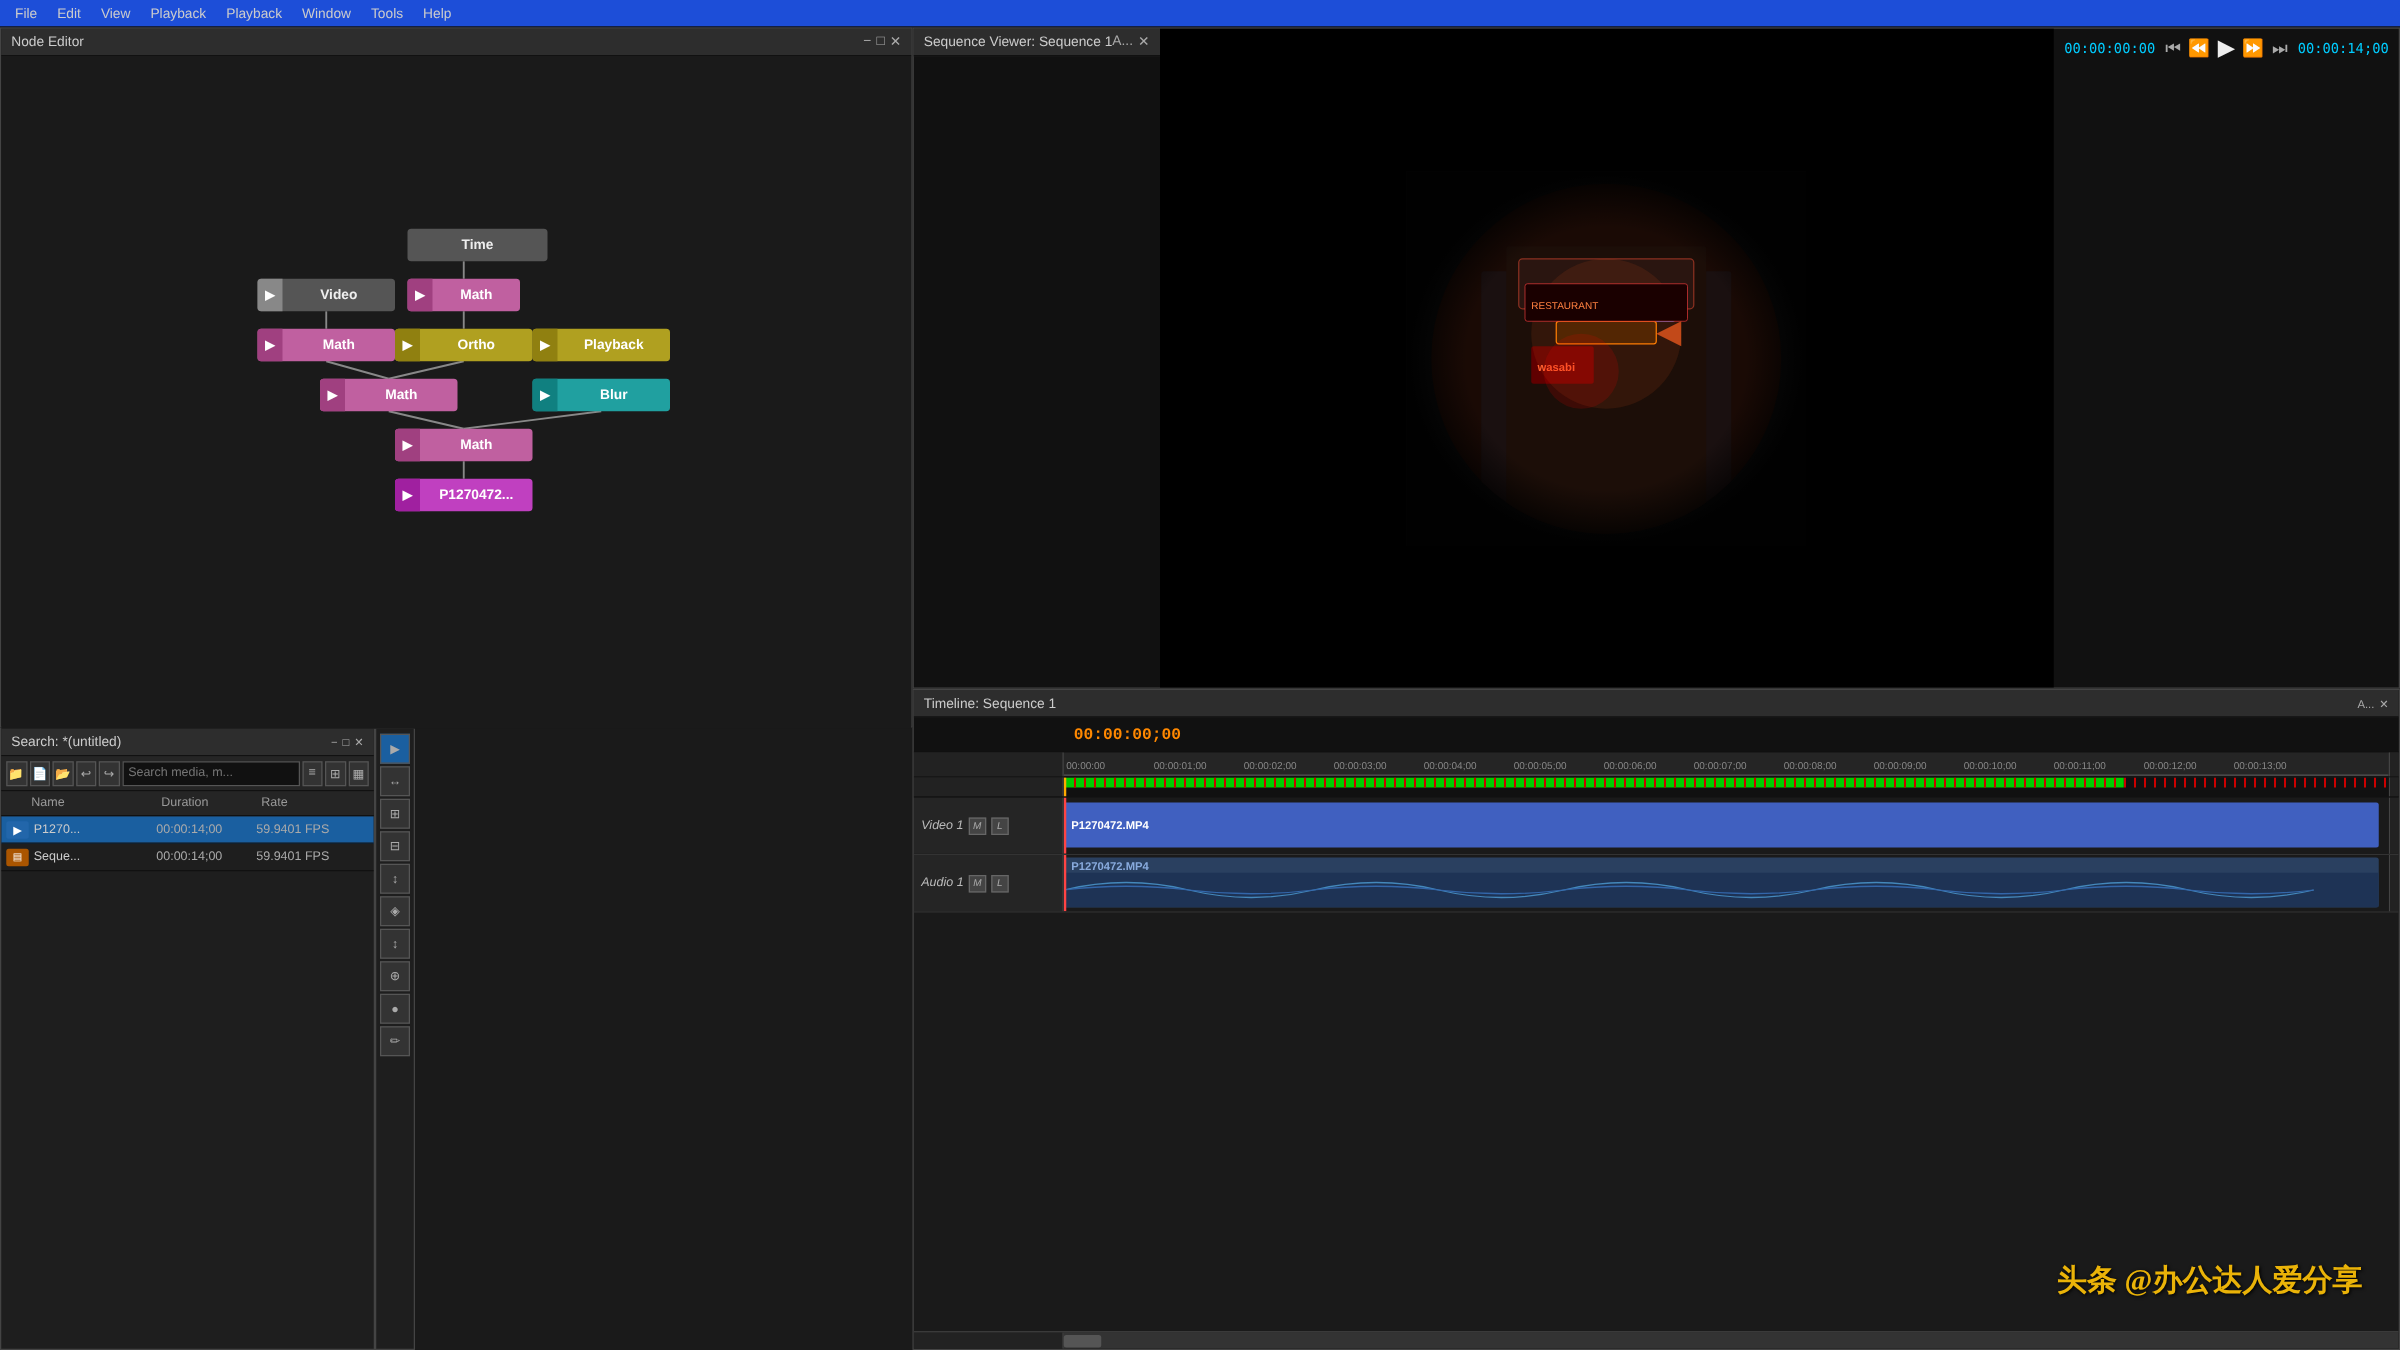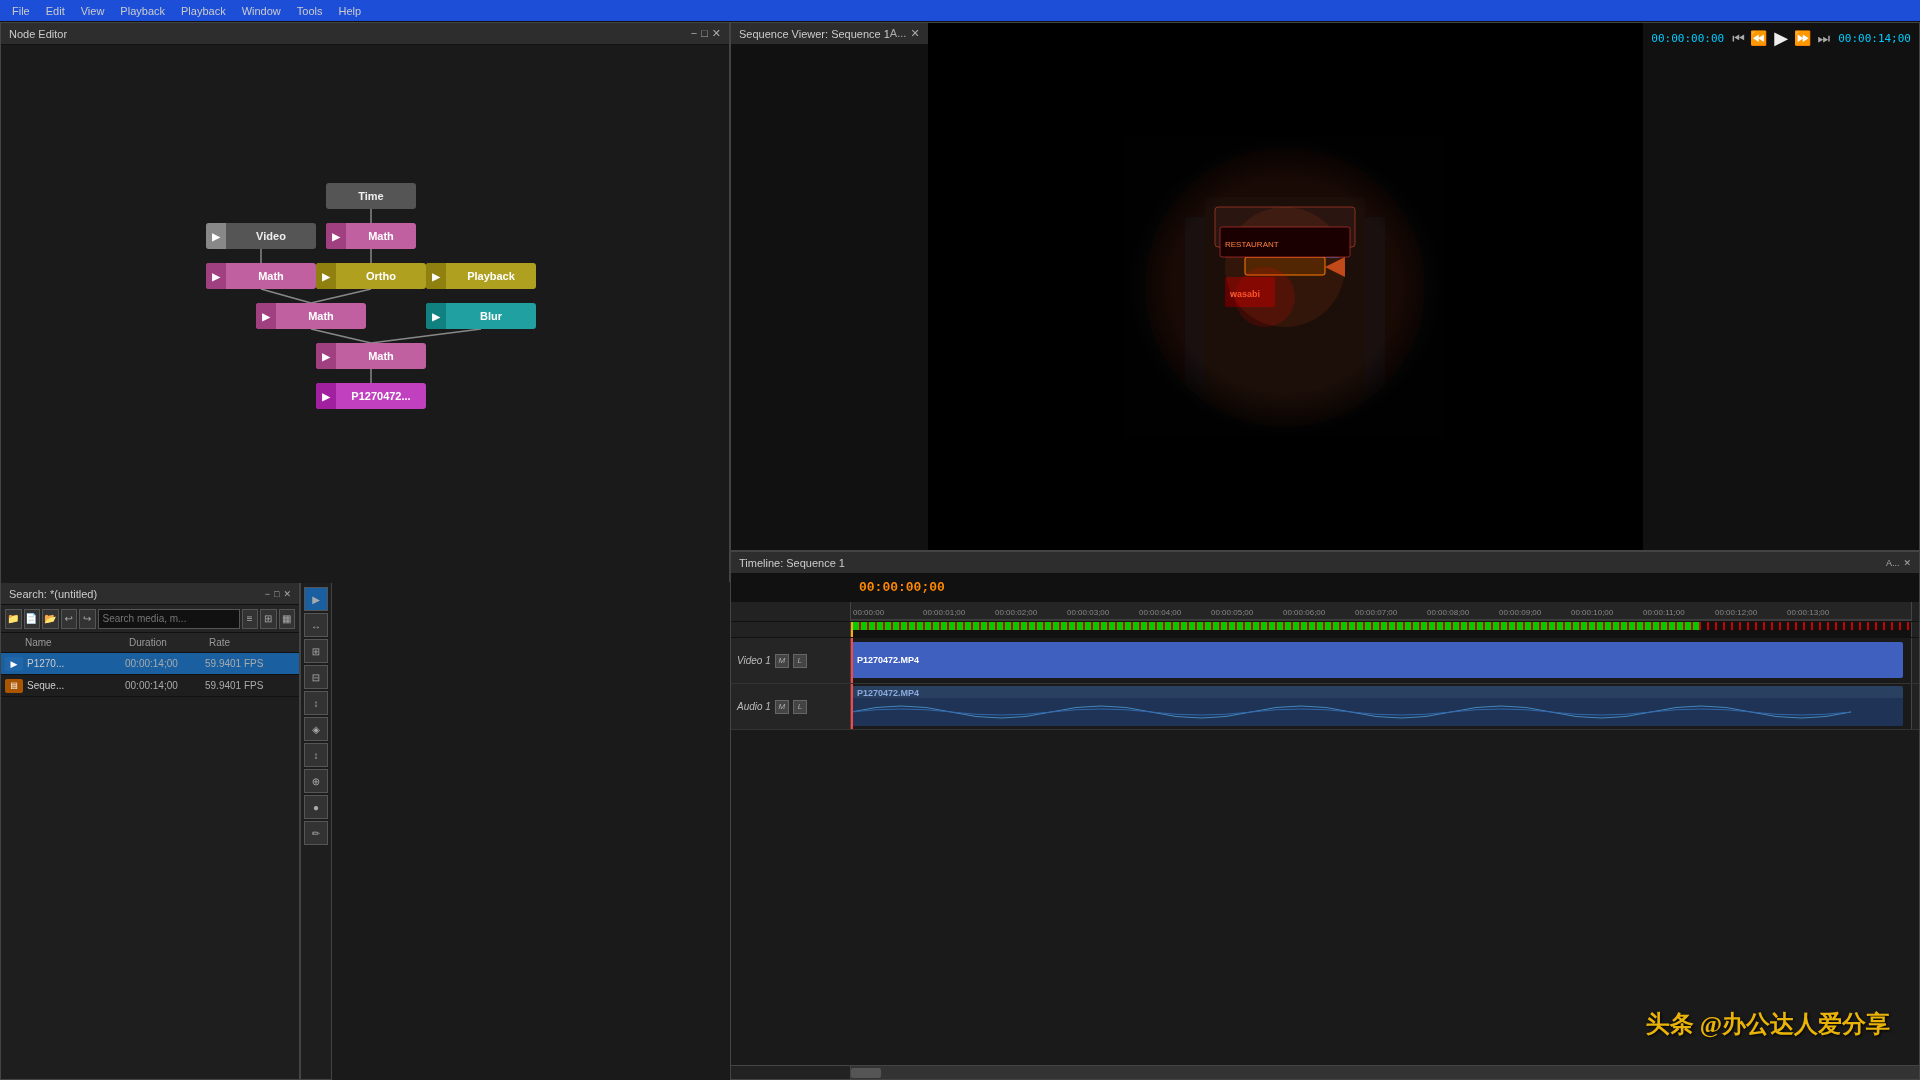--- a/index.html
+++ b/index.html
@@ -495,21 +495,21 @@
 
           <line x1="370" y1="244" x2="310" y2="258" stroke="#888" stroke-width="1.5"></line>
 
           <line x1="310" y1="284" x2="370" y2="298" stroke="#888" stroke-width="1.5"></line>
 
           <line x1="480" y1="284" x2="370" y2="298" stroke="#888" stroke-width="1.5"></line>
 
           <line x1="370" y1="324" x2="370" y2="338" stroke="#888" stroke-width="1.5"></line>
         </svg>
 
-        <div class="node node-gray" style="left:325px;top:138px;width:90px;">
+        <div class="node node-gray" style="left:325px;top:138px;width:112px;">
           <span class="node-label">Time</span>
         </div>
 
         <div class="node node-pink" style="left:325px;top:178px;width:90px;">
           <div class="node-icon">▶</div>
           <span class="node-label">Math</span>
         </div>
 
         <div class="node node-gray" style="left:205px;top:178px;width:110px;">
           <div class="node-icon">▶</div>

